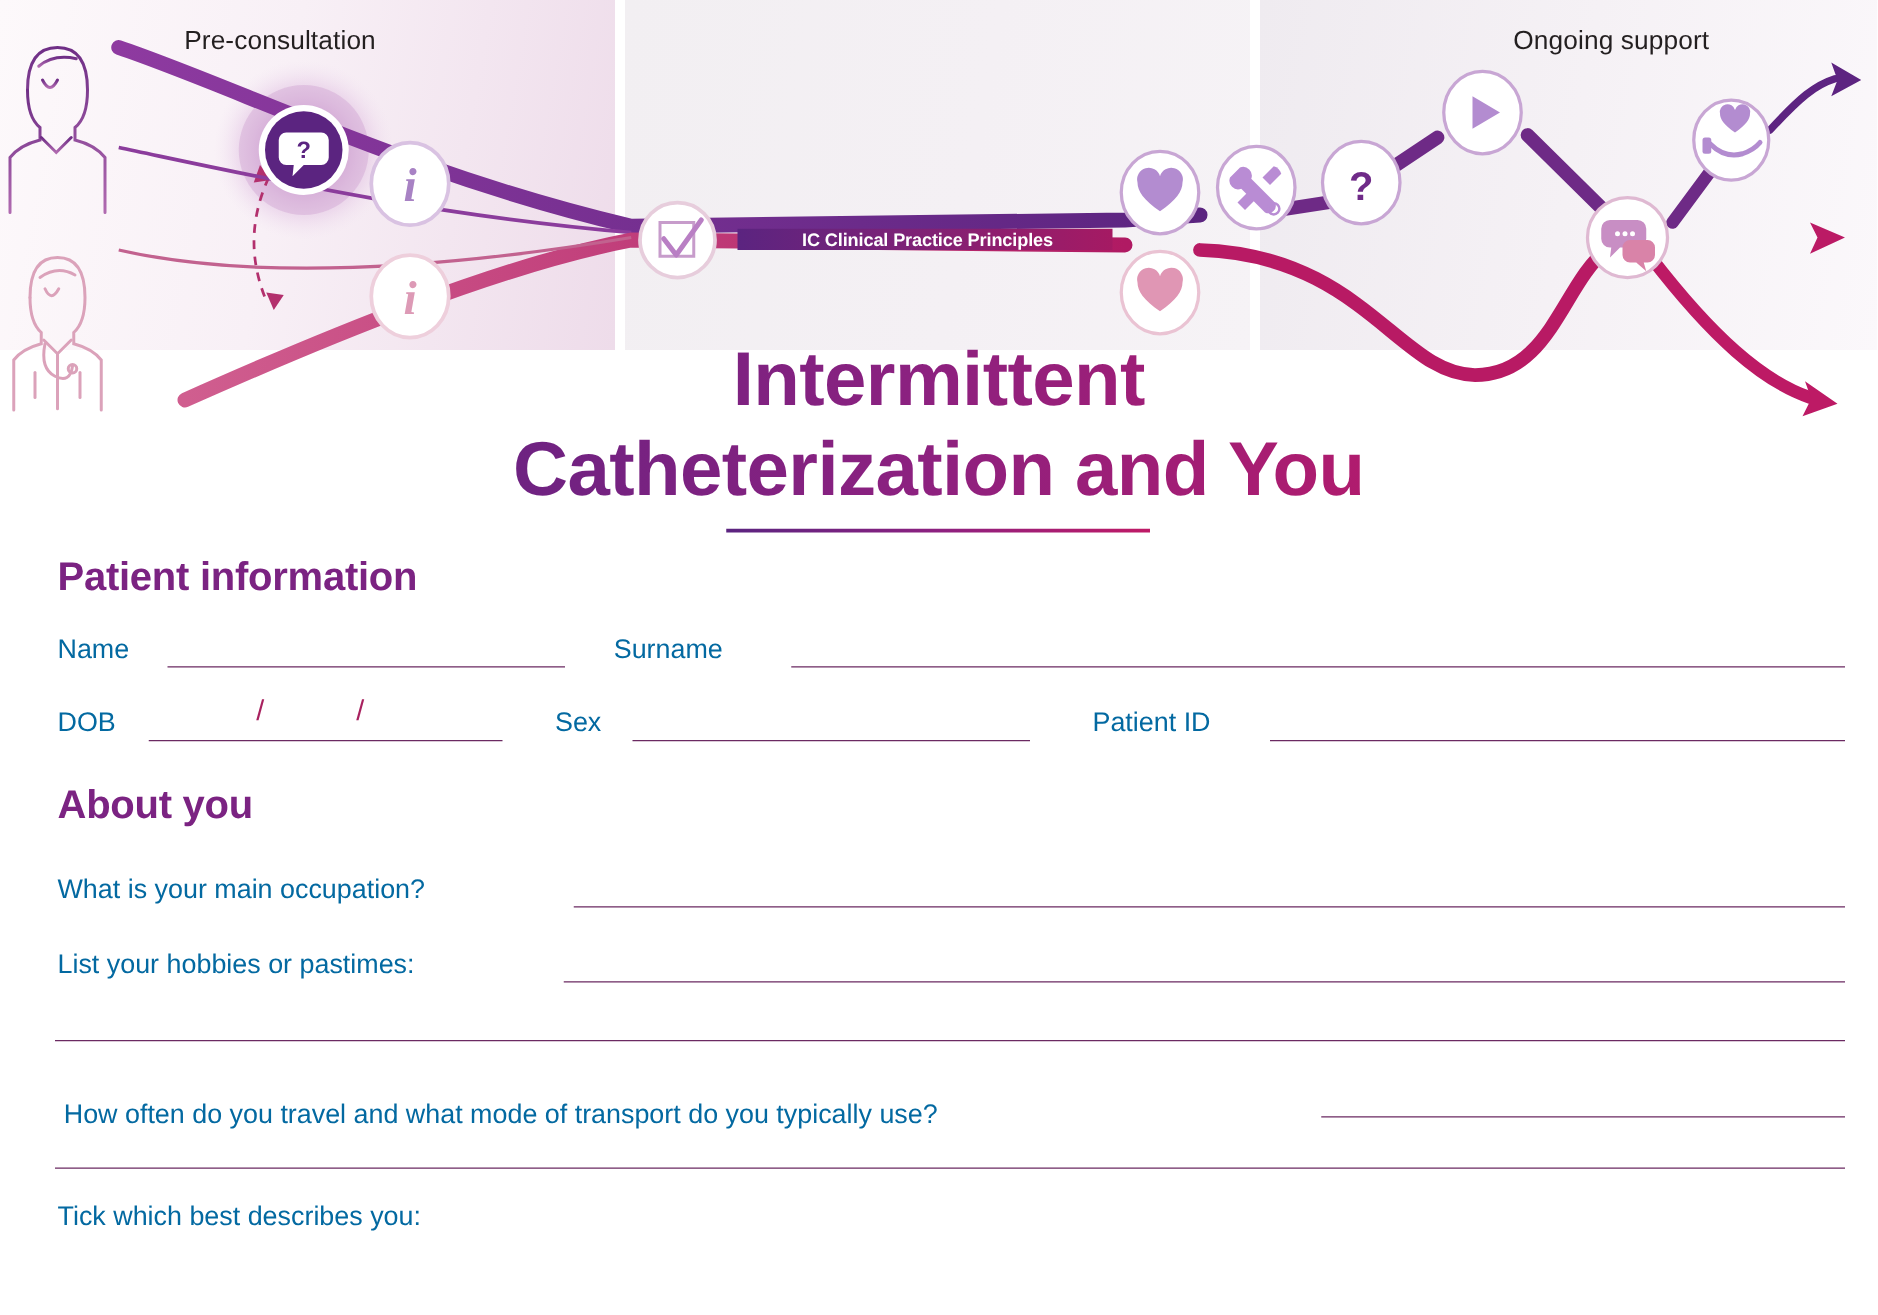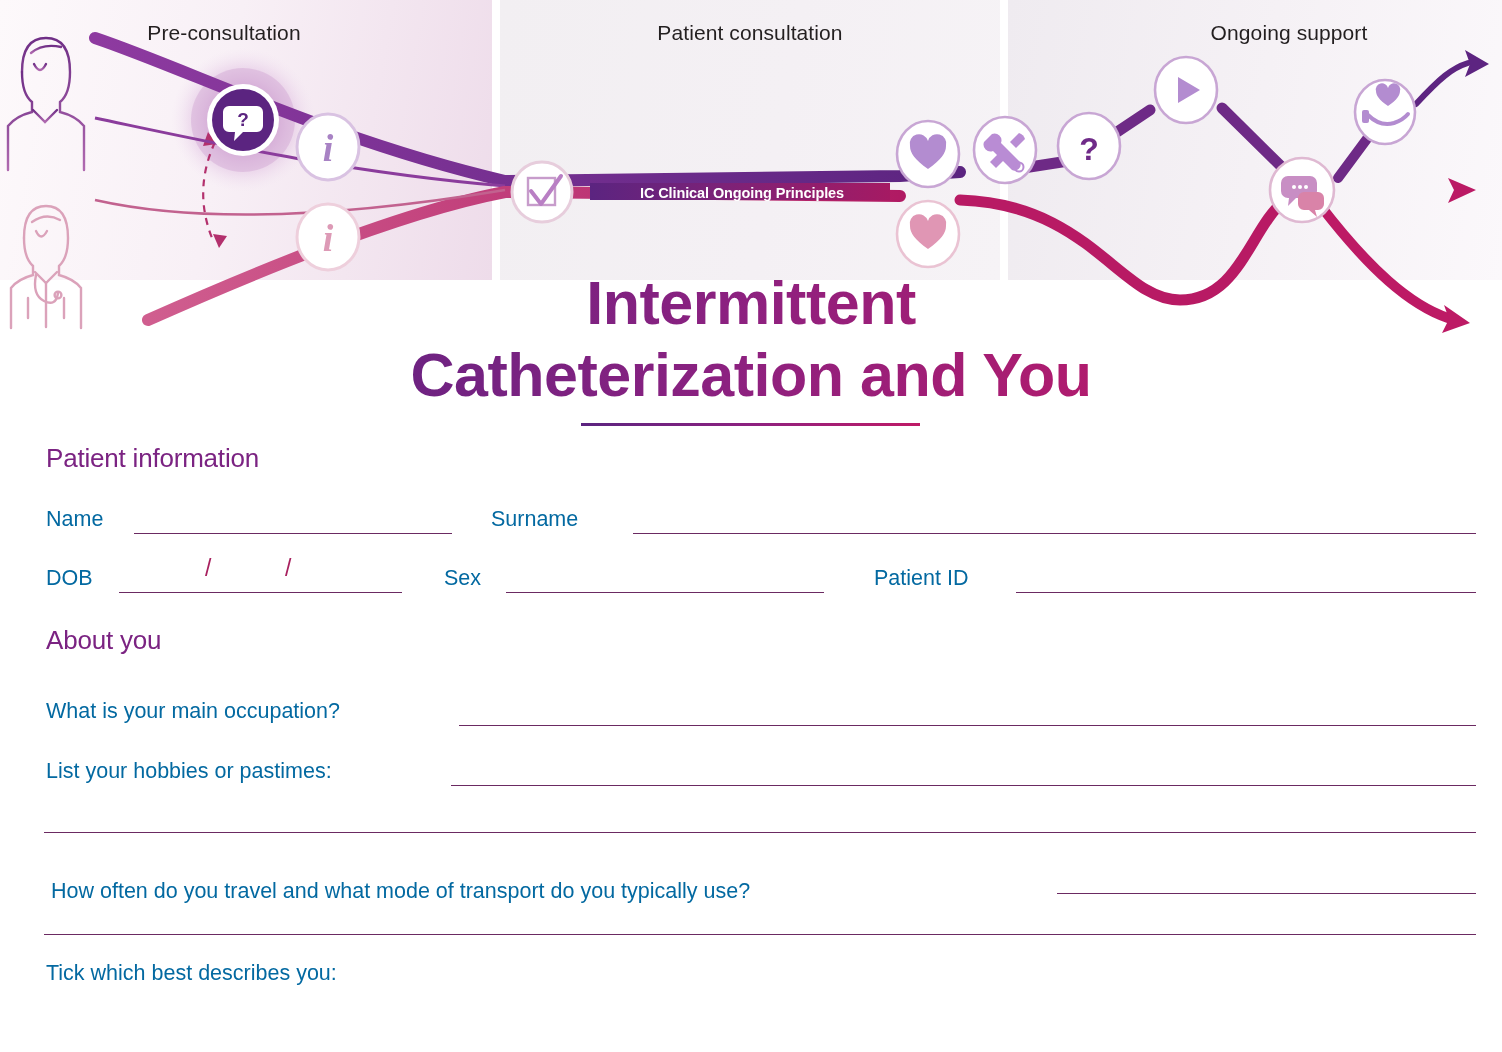--- a/index.html
+++ b/index.html
@@ -93,22 +93,22 @@
   #title-rule {
     position: absolute;
     left: 581px; top: 423px;
     width: 339px; height: 3px;
     background: linear-gradient(90deg, #5b2480 0%, #8d2180 50%, #bf1a66 100%);
   }
 
   
   .section-heading {
     position: absolute;
-    font-size: 26px;
-    font-weight: 400;
+    font-size: 32px;
+    font-weight: 700;
     color: #7b2382;
     letter-spacing: -.2px;
     white-space: nowrap;
   }
   #heading-patient-info { left: 46px; top: 443px; }
   #heading-about-you   { left: 46px; top: 625px; text-align: center; }
 
   .field-label {
     position: absolute;
     font-size: 21.5px;
@@ -160,21 +160,20 @@
 </head>
 <body>
 
 <div id="header-banner">
 
   <div class="bg-panel" id="panel-pre"></div>
   <div class="bg-panel" id="panel-consult"></div>
   <div class="bg-panel" id="panel-ongoing"></div>
 
   <div class="stage-label" id="stage-label-0">Pre-consultation</div>
-  <div class="stage-label" id="stage-label-1">Patient consultation</div>
   <div class="stage-label" id="stage-label-2">Ongoing support</div>
 
   <svg id="header-svg" viewBox="0 0 1502 335">
     <defs>
       <linearGradient id="gPurple" x1="0" y1="0" x2="1" y2="0">
         <stop offset="0" stop-color="#8e3aa0"></stop>
           <stop offset="1" stop-color="#5b2480"></stop>
       </linearGradient>
       <linearGradient id="gMagenta" x1="0" y1="0" x2="1" y2="0">
         <stop offset="0" stop-color="#d05e8f"></stop>
@@ -310,21 +309,21 @@
       <circle cx="1302" cy="190" r="32" fill="#ffffff" stroke="#dfb9d2" stroke-width="2.6"></circle>
       <path d="M1288 176 h22 a7 7 0 0 1 7 7 v8 a7 7 0 0 1 -7 7 h-14 l-8 8 l1 -8 h-1 a7 7 0 0 1 -7 -7 v-8 a7 7 0 0 1 7 -7 z" fill="#c88ec4"></path>
       <path d="M1304 192 h14 a6 6 0 0 1 6 6 v6 a6 6 0 0 1 -6 6 h-3 l2 7 l-8 -7 h-5 a6 6 0 0 1 -6 -6 v-6 a6 6 0 0 1 6 -6 z" fill="#d983a8"></path>
       <circle cx="1294" cy="187" r="2" fill="#ffffff"></circle>
       <circle cx="1300" cy="187" r="2" fill="#ffffff"></circle>
       <circle cx="1306" cy="187" r="2" fill="#ffffff"></circle>
     </g>
   </svg>
 
   <div class="principles-strip"></div>
-  <div id="principles-label">IC Clinical Ongoing Principles</div>
+  <div id="principles-label">IC Clinical Practice Principles</div>
 </div>
 
 <div id="doc-title">
   <div>Intermittent</div>
   <div>Catheterization and You</div>
 </div>
 <div id="title-rule"></div>
 
 <div class="section-heading" id="heading-patient-info">Patient information</div>
 

